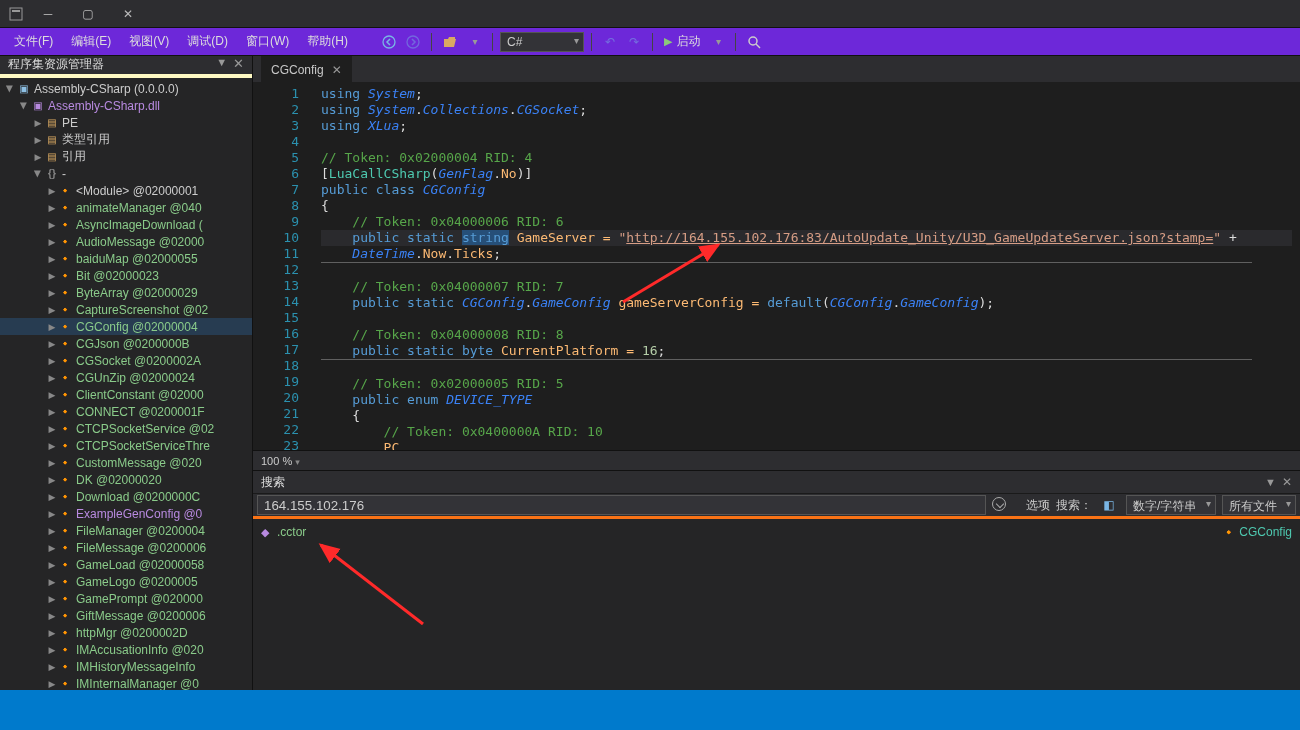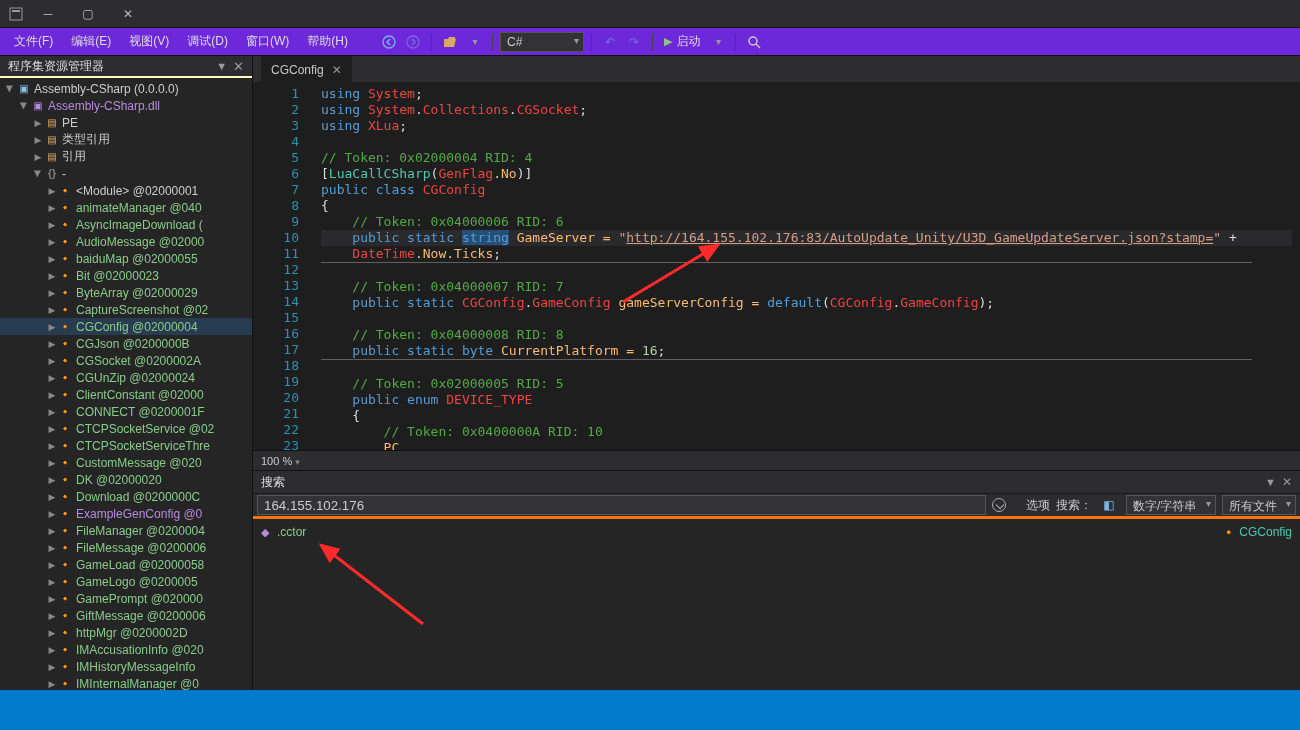--- a/index.html
+++ b/index.html
@@ -14,21 +14,21 @@
 .tb-sep { width:1px; height:18px; background:#444; margin:0 5px; }
 .tb-btn { width:22px; height:22px; display:flex; align-items:center; justify-content:center; color:#79b5e4; cursor:pointer; }
 .tb-btn.orange { color:#d9a963; }
 .tb-sel { background:#333337; border:1px solid #555; color:#ccc; padding:2px 18px 2px 6px; min-width:84px; height:20px; position:relative; cursor:pointer; }
 .tb-sel::after { content:"▾"; position:absolute; right:4px; top:2px; font-size:10px; color:#999; }
 .tb-start { display:flex; align-items:center; gap:4px; color:#ddd; padding:0 4px; cursor:pointer; }
 .tb-start .tri { color:#8cc97a; font-size:11px; }
 .run-sub::after { content:"▾"; font-size:10px; color:#999; margin-left:2px; }
 .main { display:flex; height:calc(100% - 96px); }
 .sidebar { width:253px; background:#252526; display:flex; flex-direction:column; border-right:1px solid #111; }
-.panel-head { height:22px; background:#2d2d30; display:flex; align-items:center; padding:0 8px; color:#ddd; border-bottom:2px solid #fef9c3; }
+.panel-head { height:22px; background:#2d2d30; display:flex; align-items:flex-start; padding:0 8px; color:#ddd; border-bottom:4px solid #fef9c3; }
 .panel-head .grow { flex:1; }
 .panel-head .pin { font-size:11px; color:#999; margin-right:6px; cursor:pointer; }
 .panel-head .close { font-size:13px; color:#999; cursor:pointer; }
 .tree { flex:1; overflow:hidden; padding:2px 0; }
 .tree-row { display:flex; align-items:center; height:17px; padding-right:4px; white-space:nowrap; cursor:pointer; }
 .tree-row.selected { background:#3399ff33; }
 .tree-row .arrow { width:12px; text-align:center; font-size:9px; color:#888; }
 .tree-row .arrow.open { transform:rotate(90deg); }
 .tree-row .ico { width:16px; height:14px; display:flex; align-items:center; justify-content:center; margin-right:2px; font-size:10px; }
 .ico-asm { color:#8ec0e4; }
@@ -41,40 +41,40 @@
 .tree-row .lbl.green { color:#8acb8a; }
 .tree-row .lbl.gray { color:#ccc; }
 .editor-area { flex:1; display:flex; flex-direction:column; background:#1e1e1e; min-width:0; }
 .tabs { height:26px; background:#2d2d30; display:flex; align-items:flex-end; padding-left:8px; }
 .tab { height:26px; background:#1e1e1e; color:#c8c8c8; padding:0 10px; display:flex; align-items:center; gap:8px; cursor:pointer; border-top:1px solid #1e1e1e; }
 .tab .x { color:#999; font-size:12px; cursor:pointer; }
 .code-wrap { flex:1; display:flex; overflow:hidden; position:relative; }
 .gutter { width:60px; background:#1e1e1e; text-align:right; padding:4px 14px 4px 4px; color:#2b91af; font-family:Consolas,monospace; font-size:13px; line-height:16px; }
 .code { flex:1; font-family:Consolas,monospace; font-size:13px; line-height:16px; padding:4px 8px; white-space:pre; color:#dcdcdc; overflow:hidden; position:relative; }
 .kw { color:#569cd6; }
-.cls { color:#ef4444; }
+.cls { color:#3b82f6;font-style:italic; }
 .cmt { color:#57a64a; }
 .str { color:#d69d85; }
 .num { color:#b5cea8; }
 .attr { color:#4ec9b0; }
 .id { color:#fdba74; }
 .sel-str { background:#264f78; }
 .url { color:#d69d85; text-decoration:underline; }
 .line-hl { background:#2a2a2d; display:inline-block; width:100%; }
 .hl-underline { border-bottom:1px solid #606060; display:inline-block; width:calc(100% - 40px); }
 .code-arrow { position:absolute; left:360px; top:155px; pointer-events:none; }
 .zoom-bar { height:20px; background:#2d2d30; display:flex; align-items:center; padding:0 8px; font-size:11px; color:#ccc; border-top:1px solid #111; }
 .zoom-bar .z { margin-right:4px; }
 .zoom-bar .dd::after { content:"▾"; margin-left:3px; font-size:9px; color:#888; }
 .search-panel { height:220px; background:#252526; border-top:1px solid #111; display:flex; flex-direction:column; }
 .search-head { height:22px; background:#2d2d30; display:flex; align-items:center; padding:0 8px; color:#ddd; }
 .search-head .grow { flex:1; }
 .search-filter { height:26px; background:#2d2d30; display:flex; align-items:center; padding:0 4px; gap:6px; border-top:1px solid #1a1a1a; border-bottom:3px solid #f97316; }
 .search-input { flex:1; background:#333337; border:1px solid #555; color:#ccc; padding:2px 6px; height:20px; }
-.opt-btn { display:flex; align-items:center; gap:20px; color:#ccc; cursor:pointer; }
+.opt-btn { display:flex; gap:20px; color:#ccc; cursor:pointer; }
 .opt-btn .circ { width:14px; height:14px; border:1.5px solid #aaa; border-radius:50%; position:relative; }
 .opt-btn .circ::after { content:""; position:absolute; width:5px; height:5px; border-right:1.5px solid #aaa; border-bottom:1.5px solid #aaa; transform:rotate(45deg); top:3px; left:4px; }
 .sel-box { background:#333337; border:1px solid #555; color:#ccc; padding:2px 18px 2px 6px; height:20px; position:relative; min-width:90px; cursor:pointer; }
 .sel-box::after { content:"▾"; position:absolute; right:4px; top:2px; font-size:10px; color:#999; }
 .results { flex:1; padding:4px 8px; position:relative; }
 .res-row { display:flex; align-items:center; height:18px; }
 .res-row .ric { width:16px; color:#b88ae0; font-size:11px; }
 .res-row .nm { color:#8acb8a; }
 .res-row .spacer { flex:1; }
 .res-row .loc-ico { color:#d9a963; font-size:11px; margin-right:3px; }

